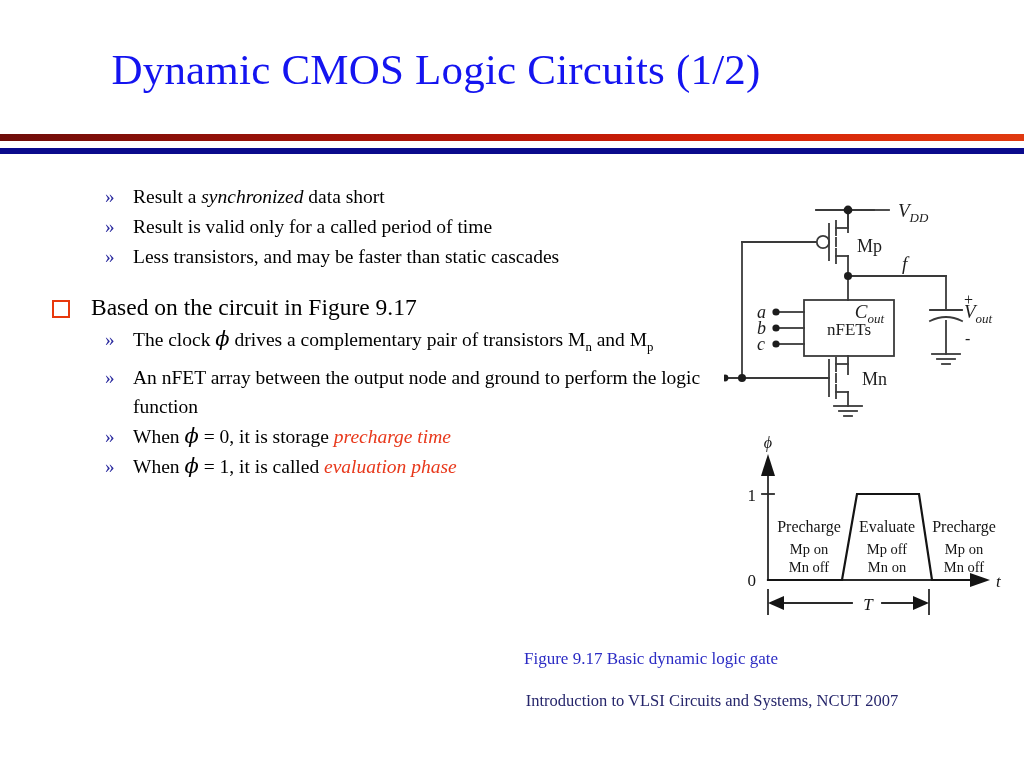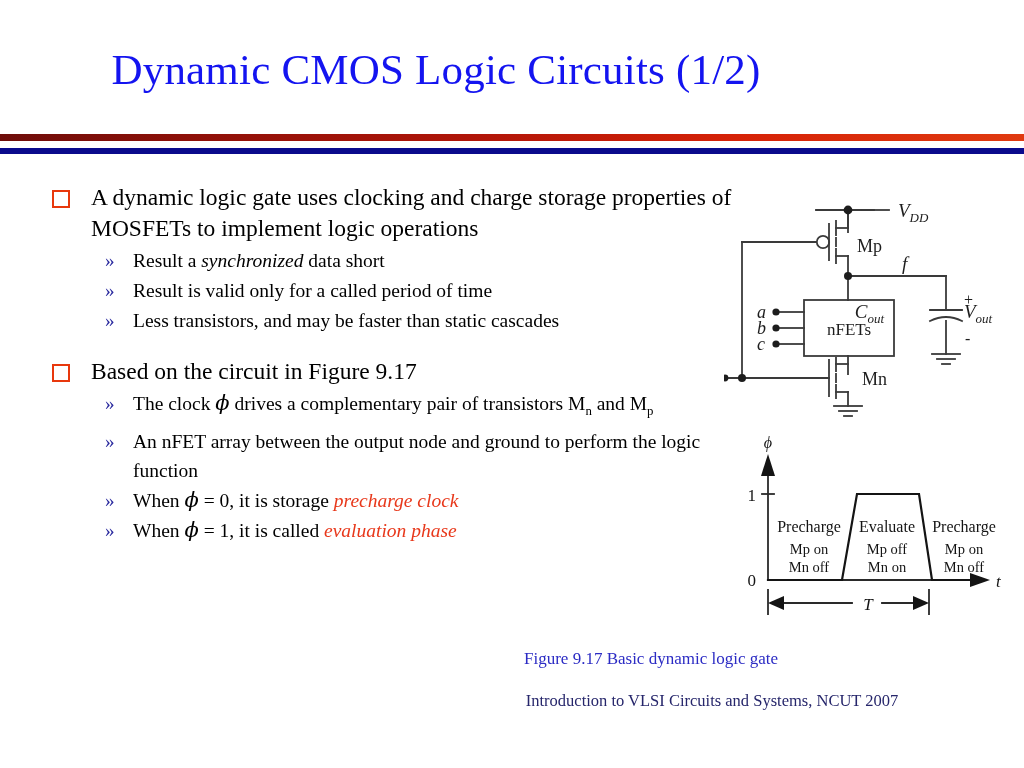--- a/index.html
+++ b/index.html
@@ -141,24 +141,20 @@
 </head>
 <body>
 
 <div id="slide-title">Dynamic CMOS Logic Circuits (1/2)</div>
 
 <div id="divider-red"></div>
 <div id="divider-blue"></div>
 
 <div id="body-content">
 
-  <div class="l1-row">
-    <div class="l1-marker"></div>
-    <div class="l1-text"><span>A dynamic logic gate uses clocking and charge storage properties of MOSFETs to implement logic operations</span></div>
-  </div>
 
   <div class="l2-row">
     <div class="l2-marker">»</div>
     <div class="l2-text"><span>Result a </span><span class="ital">synchronized</span><span> data short</span></div>
   </div>
   <div class="l2-row">
     <div class="l2-marker">»</div>
     <div class="l2-text"><span>Result is valid only for a called period of time</span></div>
   </div>
   <div class="l2-row">
@@ -176,21 +172,21 @@
   <div class="l2-row">
     <div class="l2-marker">»</div>
     <div class="l2-text"><span>The clock </span><span class="phi">ϕ</span><span> drives a complementary pair of transistors M</span><sub>n</sub><span> and M</span><sub>p</sub></div>
   </div>
   <div class="l2-row">
     <div class="l2-marker">»</div>
     <div class="l2-text"><span>An nFET array between the output node and ground to perform the logic function</span></div>
   </div>
   <div class="l2-row">
     <div class="l2-marker">»</div>
-    <div class="l2-text"><span>When </span><span class="phi">ϕ</span><span> = 0, it is storage </span><span class="redital">precharge clock</span></div>
+    <div class="l2-text"><span>When </span><span class="phi">ϕ</span><span> = 0, it is storage </span><span class="redital">precharge time</span></div>
   </div>
   <div class="l2-row">
     <div class="l2-marker">»</div>
     <div class="l2-text"><span>When </span><span class="phi">ϕ</span><span> = 1, it is called </span><span class="redital">evaluation phase</span></div>
   </div>
 </div>
 
 <div id="circuit-figure">
   <svg width="300" height="232" viewBox="0 0 300 232">
     <g stroke="#3a3a3a" stroke-width="1.8" fill="none" stroke-linecap="square">

